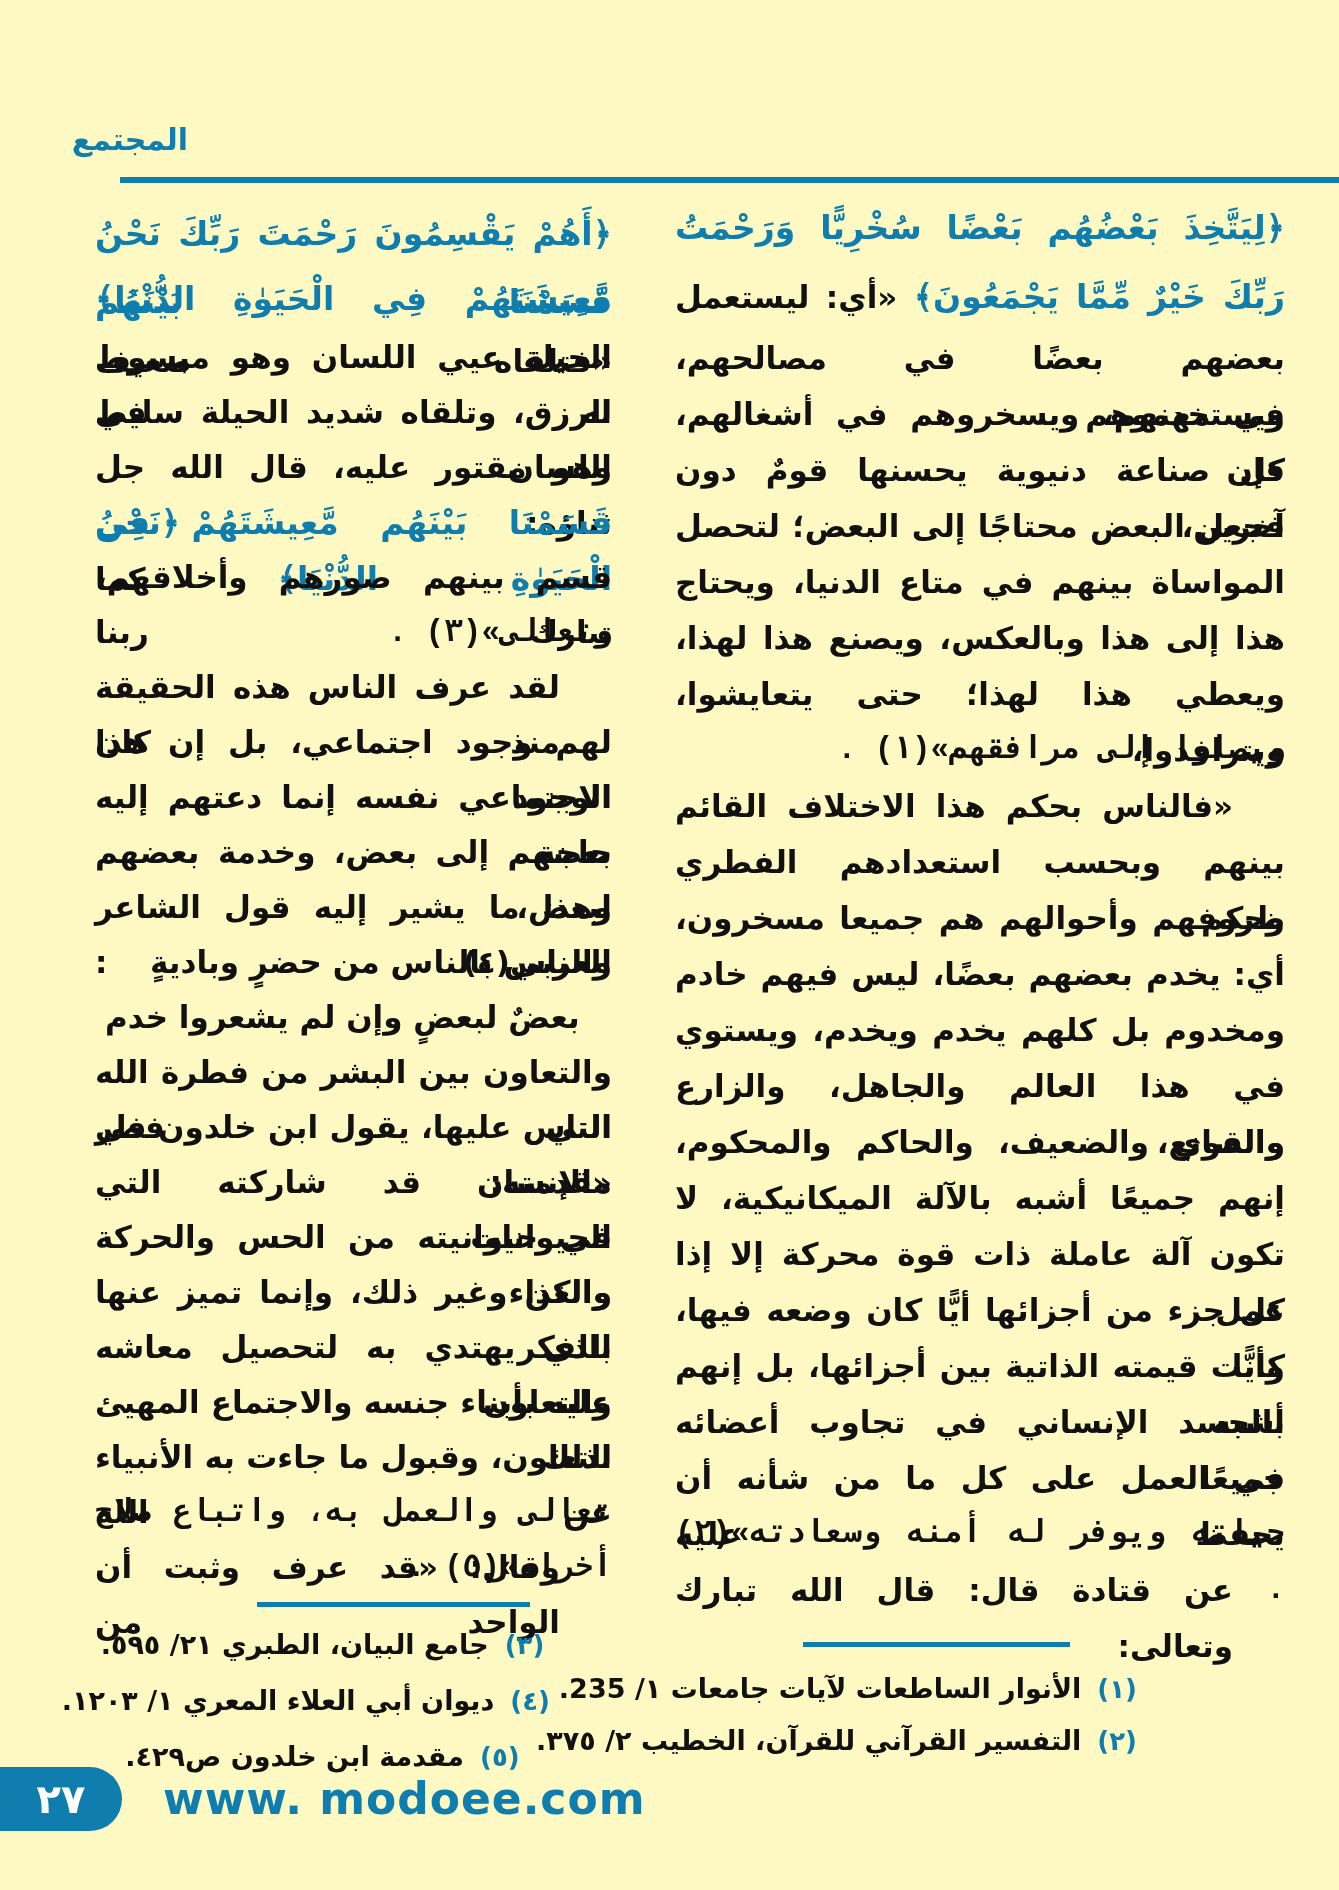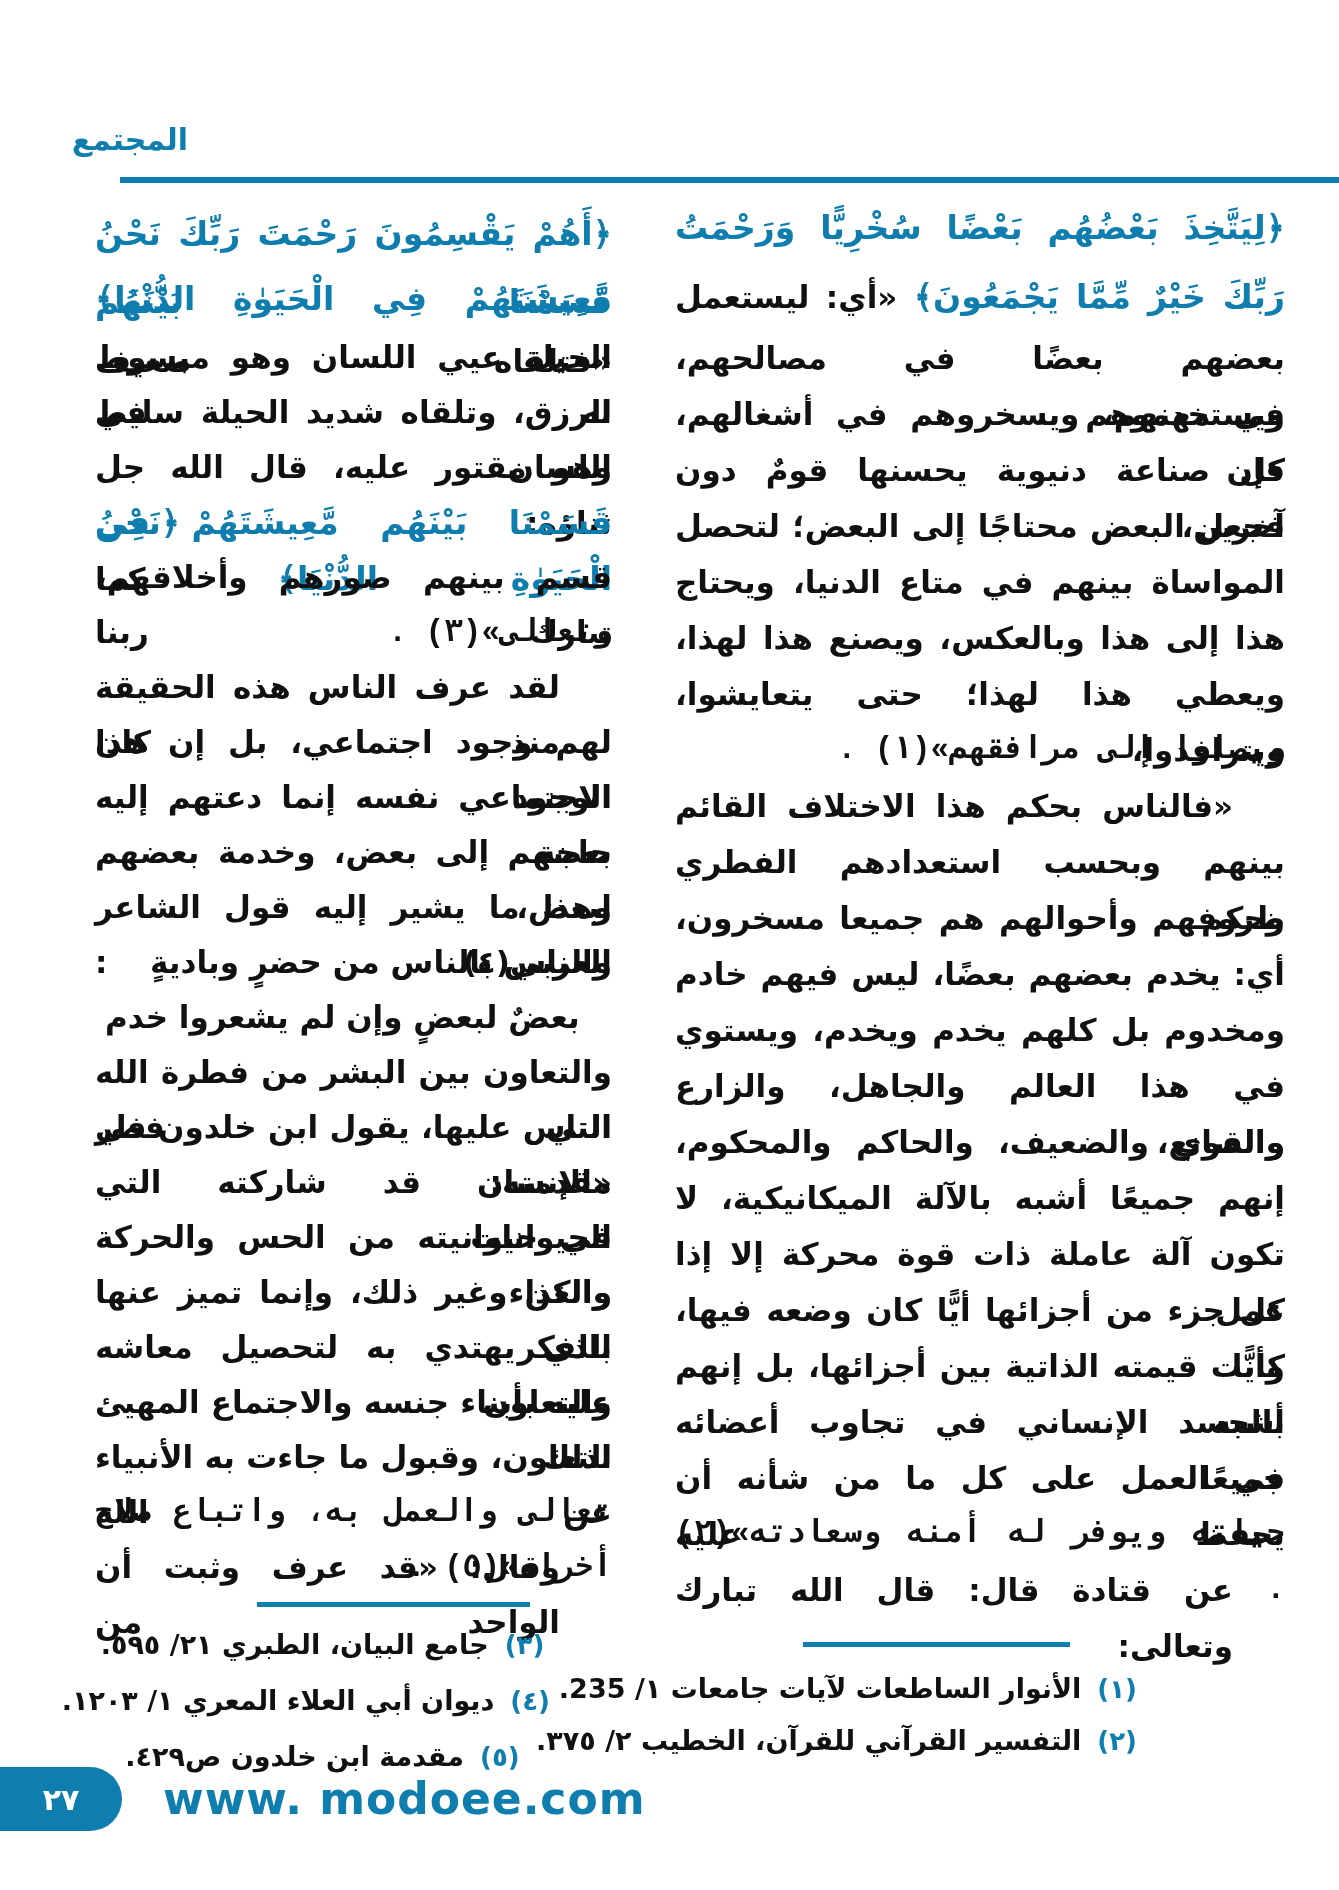--- a/index.html
+++ b/index.html
@@ -1,20 +1,20 @@
 <!DOCTYPE html>
 <html lang="ar" dir="rtl"><head>
 <meta charset="utf-8">
 <style>
   html,body{margin:0;padding:0;background:#e8e8e8;}
   .page{
     position:relative;
     width:1339px;height:1890px;
     margin:0 auto;
-    background:#ffffff;
+    background:#fef9c3;
     font-family:"DejaVu Sans",sans-serif;
     direction:rtl;
     overflow:hidden;
   }
   .logo{
     position:absolute;left:98px;top:112px;width:90px;
     color:var(--accent);font-size:30px;font-weight:bold;
     text-align:center;line-height:56px;
   }
   .header-rule{
@@ -46,21 +46,21 @@
   .fnsep{height:5px;background:var(--accent);}
   .fns-right .fnsep{width:267px;margin-right:215px;margin-bottom:16px;}
   .fns-left .fnsep{width:273px;margin-right:82px;margin-bottom:10px;}
   .fn-line{height:52px;line-height:52px;font-size:27px;color:#111;text-align:right;white-space:nowrap;}
   .fns-right .fn-line{padding-right:148px;}
   .fns-left .fn-line{padding-right:62px;height:56px;line-height:56px;text-align:center;}
   .fnm2{color:var(--accent);margin-left:16px;font-size:26px;}
   .page-tab{
     position:absolute;left:0;top:1767px;width:122px;height:64px;
     background:var(--accent);border-radius:0 34px 34px 0;
-    color:#ffffff;font-size:30px;font-weight:bold;
+    color:#ffffff;font-size:40px;font-weight:bold;
     display:flex;align-items:center;justify-content:center;
     direction:ltr;
   }
   .website{
     position:absolute;left:163px;top:1767px;height:64px;line-height:64px;
     color:var(--accent);font-size:44px;font-weight:bold;direction:ltr;
     letter-spacing:1px;
   }
 </style>
 </head>

